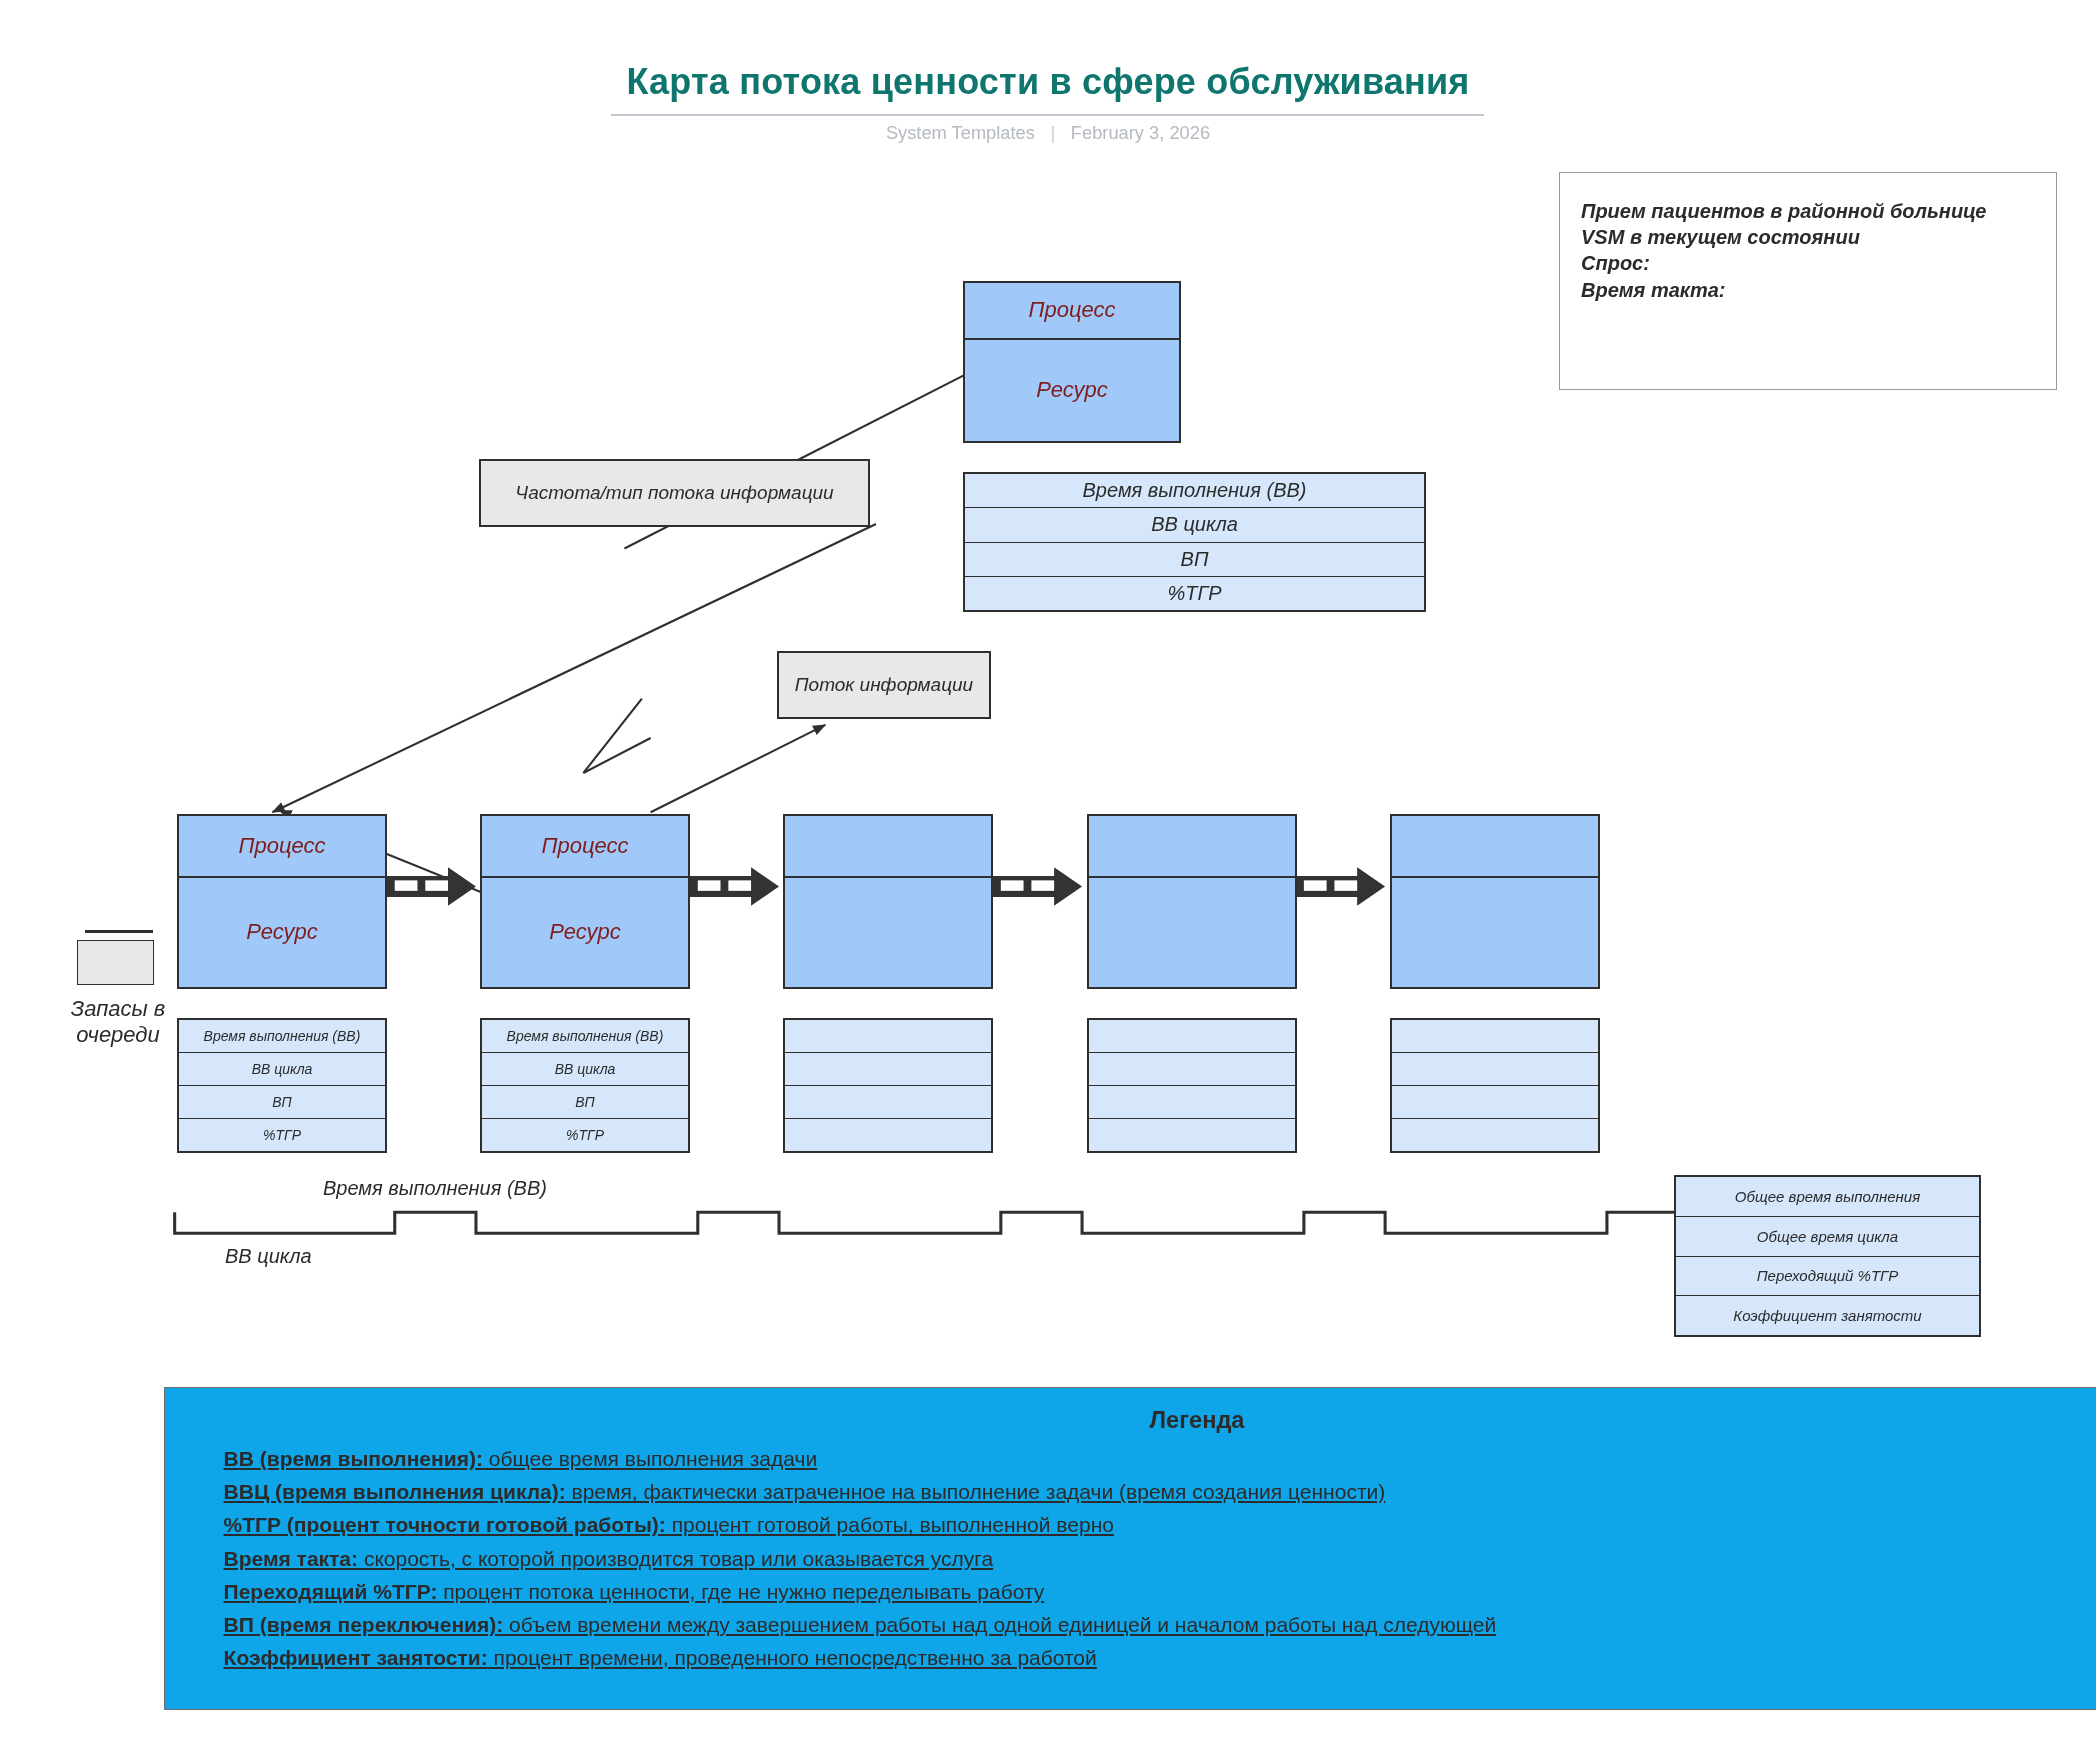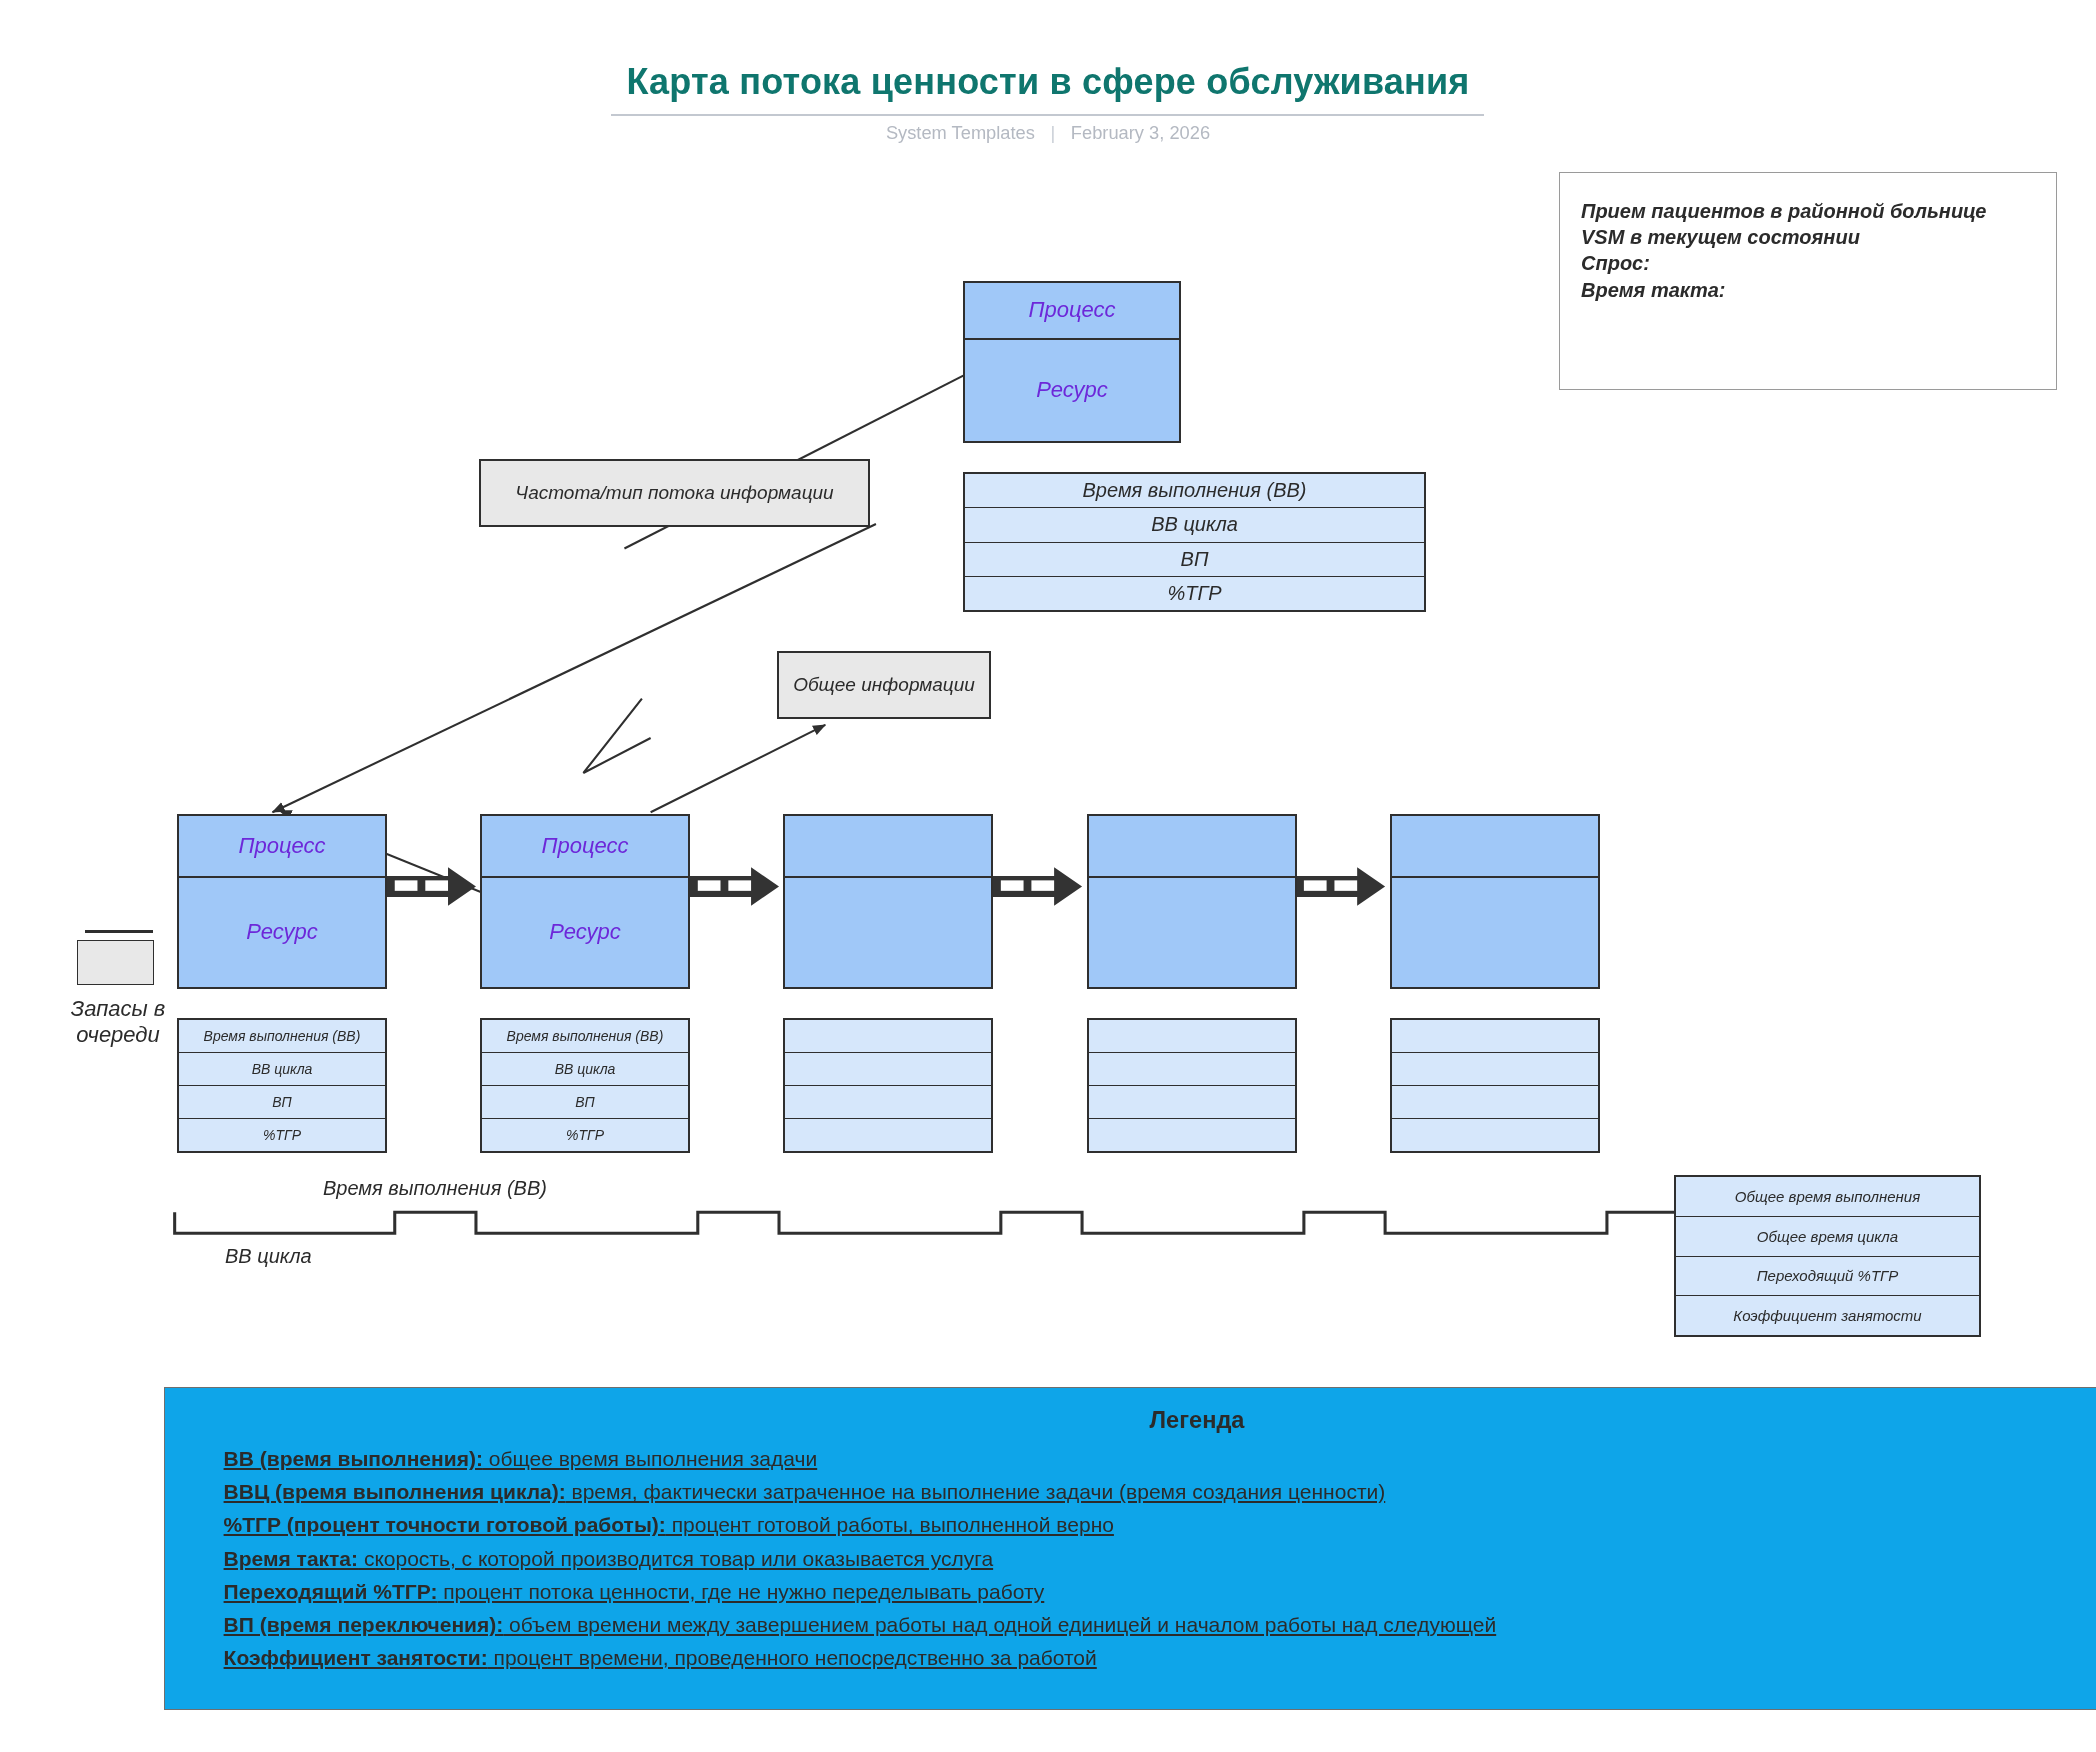--- a/index.html
+++ b/index.html
@@ -71,21 +71,21 @@
     position: absolute;
     left: 0; bottom: 0; right: 0;
     height: 64%;
     display: flex;
     align-items: center;
     justify-content: center;
   }
   .proc-label {
     font-style: italic;
     font-size: 22px;
-    color: #6d28d9;
+    color: #7f1d1d;
   }
 
   .data-box {
     position: absolute;
     background: #d6e7fb;
     border: 2.6px solid #2f2f2f;
     box-sizing: border-box;
     display: flex;
     flex-direction: column;
   }
@@ -302,21 +302,21 @@
 
   <div class="data-box" style="left:963px; top:472px; width:463px; height:140px;">
     <div class="data-row" style="font-size:20px;">Время выполнения (ВВ)</div>
     <div class="data-row" style="font-size:20px;">ВВ цикла</div>
     <div class="data-row" style="font-size:20px;">ВП</div>
     <div class="data-row" style="font-size:20px;">%ТГР</div>
   </div>
 
   <div class="info-box" style="left:479px; top:459px; width:391px; height:68px;">Частота/тип потока информации</div>
 
-  <div class="info-box" style="left:777px; top:651px; width:214px; height:68px;">Общее информации</div>
+  <div class="info-box" style="left:777px; top:651px; width:214px; height:68px;">Поток информации</div>
 
   <div class="inv-bar"></div>
   <div class="inv-rect"></div>
   <div class="inv-label">Запасы в очереди</div>
 
   <div class="proc-box" style="left:177px; top:814px; width:210px; height:175px;">
     <div class="proc-top">
       <span class="proc-label">Процесс</span>
     </div>
     <div class="proc-bottom">

